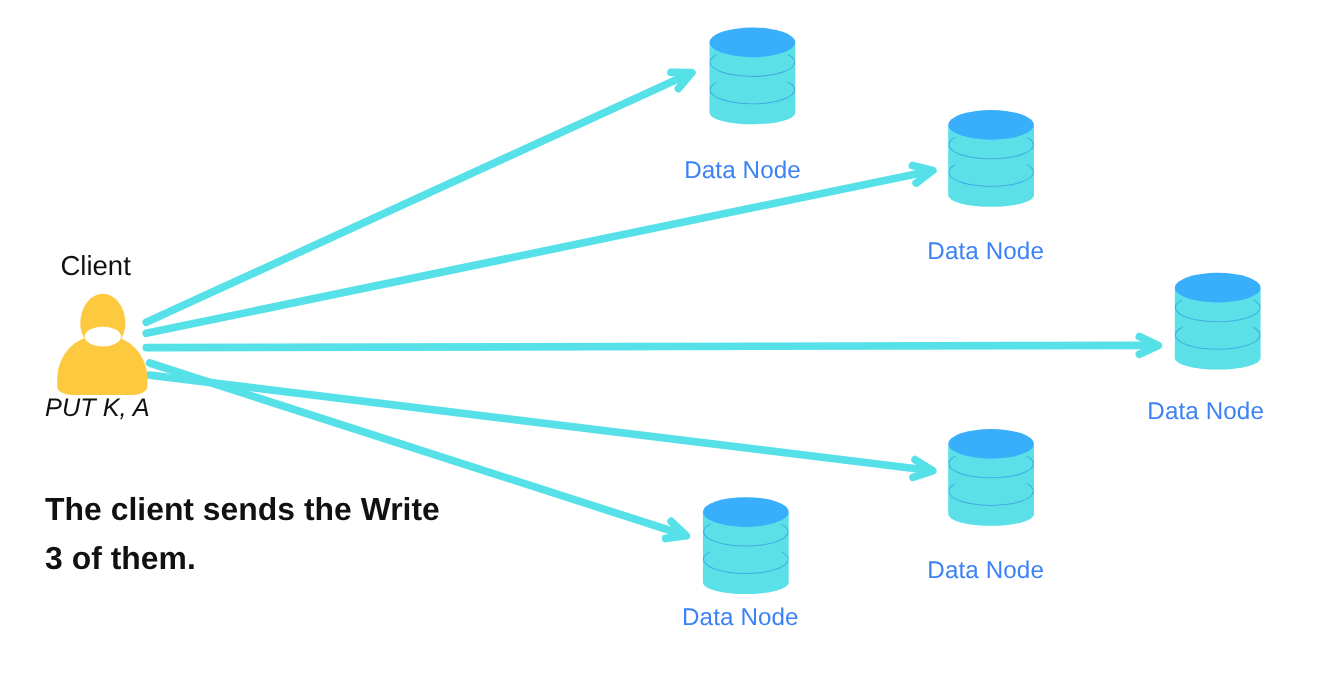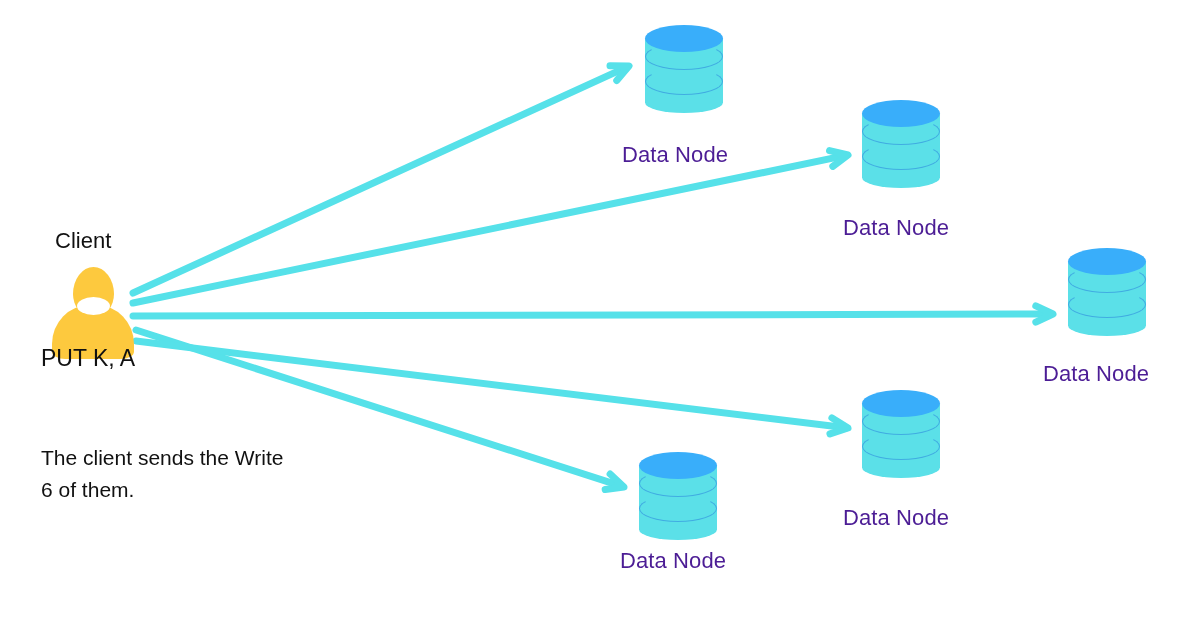--- a/index.html
+++ b/index.html
@@ -50,21 +50,21 @@
     border-radius: 50%;
     border: 1.2px solid rgba(42,130,220,0.55);
     border-top-color: rgba(42,130,220,0.0);
     background: transparent;
     box-sizing: border-box;
   }
   .node-label {
     position: absolute;
     white-space: nowrap;
     font-size: 22px;
-    color: #4c1d95;
+    color: #3b82f6;
     letter-spacing: 0.1px;
   }
 
   
   #client {
     position: absolute;
   }
   .person-head {
     position: absolute;
     border-radius: 50% 50% 46% 46% / 54% 54% 46% 46%;
@@ -79,31 +79,32 @@
     border-radius: 50%;
   }
 
   
   .caption {
     position: absolute;
     white-space: nowrap;
     color: #111111;
   }
   #client-label {
-    font-size: 22px;
+    font-size: 25px;
   }
   #put-label {
     font-size: 23px;
   }
   #desc {
     position: absolute;
-    font-size: 21px;
+    font-size: 29px;
     color: #111111;
     line-height: 1.52;
     width: 400px;
+    font-weight: bold;
   }
   .desc-line { display: block; }
 </style>
 </head>
 <body>
 
 <div id="canvas">
 
   <svg id="edges" viewBox="0 0 1200 628" xmlns="http://www.w3.org/2000/svg">
       <g>
@@ -129,25 +130,25 @@
     </svg>
 
   <div id="client" style="left:52px; top:267px; width:82px; height:92px;">
     <div class="person-head" style="left:21px; top:0px; width:41px; height:50px; background:#FDC93E;"></div>
     <div class="person-body" style="left:0px; top:38px; width:82px; height:54px; background:#FDC93E;"></div>
     <div class="person-notch" style="left:25px; top:30px; width:33px; height:18px;"></div>
   </div>
 
   <div class="caption" id="client-label" style="left:55px; top:228px;">Client</div>
 
-  <div class="caption" id="put-label" style="left:41px; top:345px;">PUT K, A</div>
+  <div class="caption" id="put-label" style="left:41px; top:357px;font-style:italic;">PUT K, A</div>
 
   <div id="desc" style="left:41px; top:442px;">
       <span class="desc-line">The client sends the Write</span>
-      <span class="desc-line">6 of them.</span>
+      <span class="desc-line">3 of them.</span>
     </div>
 
   <div id="node-layer">
       <div class="node" style="left: 645px; top: 25px; width: 78px; height: 88px;">
         <div class="cyl" style="width: 78px; height: 88px;">
           <div class="cyl-body" style="top: 13.5px; width: 78px; height: 74.5px; background: rgb(91, 224, 232);"></div>
           <div class="cyl-rib" style="width: 78px; height: 27px; top: 18.18px;"></div>
           <div class="cyl-rib" style="width: 78px; height: 27px; top: 42.82px;"></div>
           <div class="cyl-top" style="width: 78px; height: 27px; background: rgb(57, 174, 250);"></div>
         </div>

